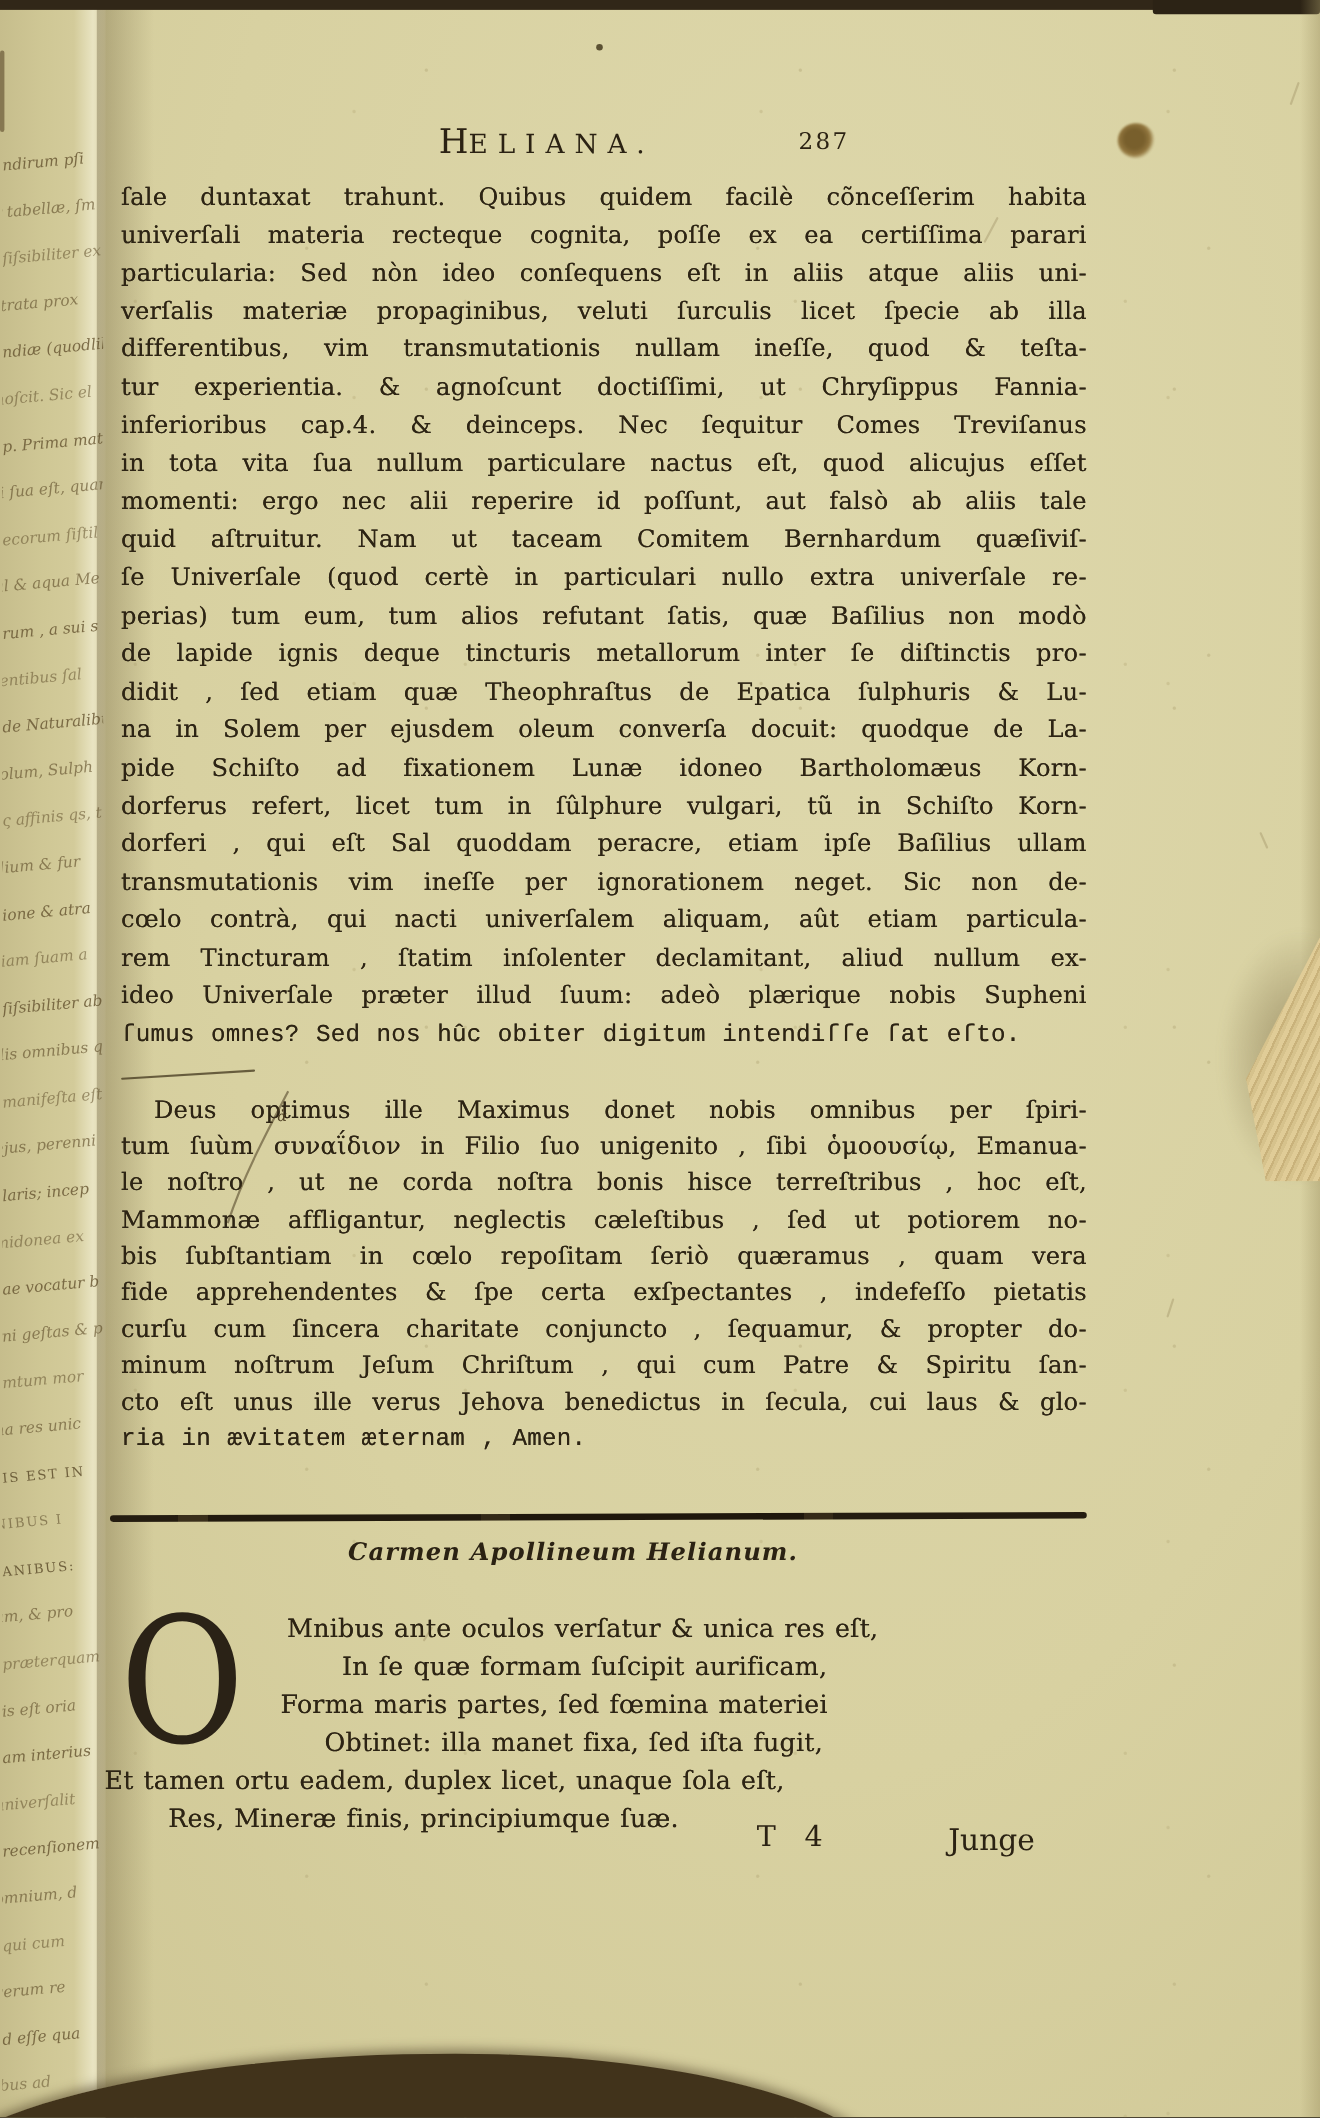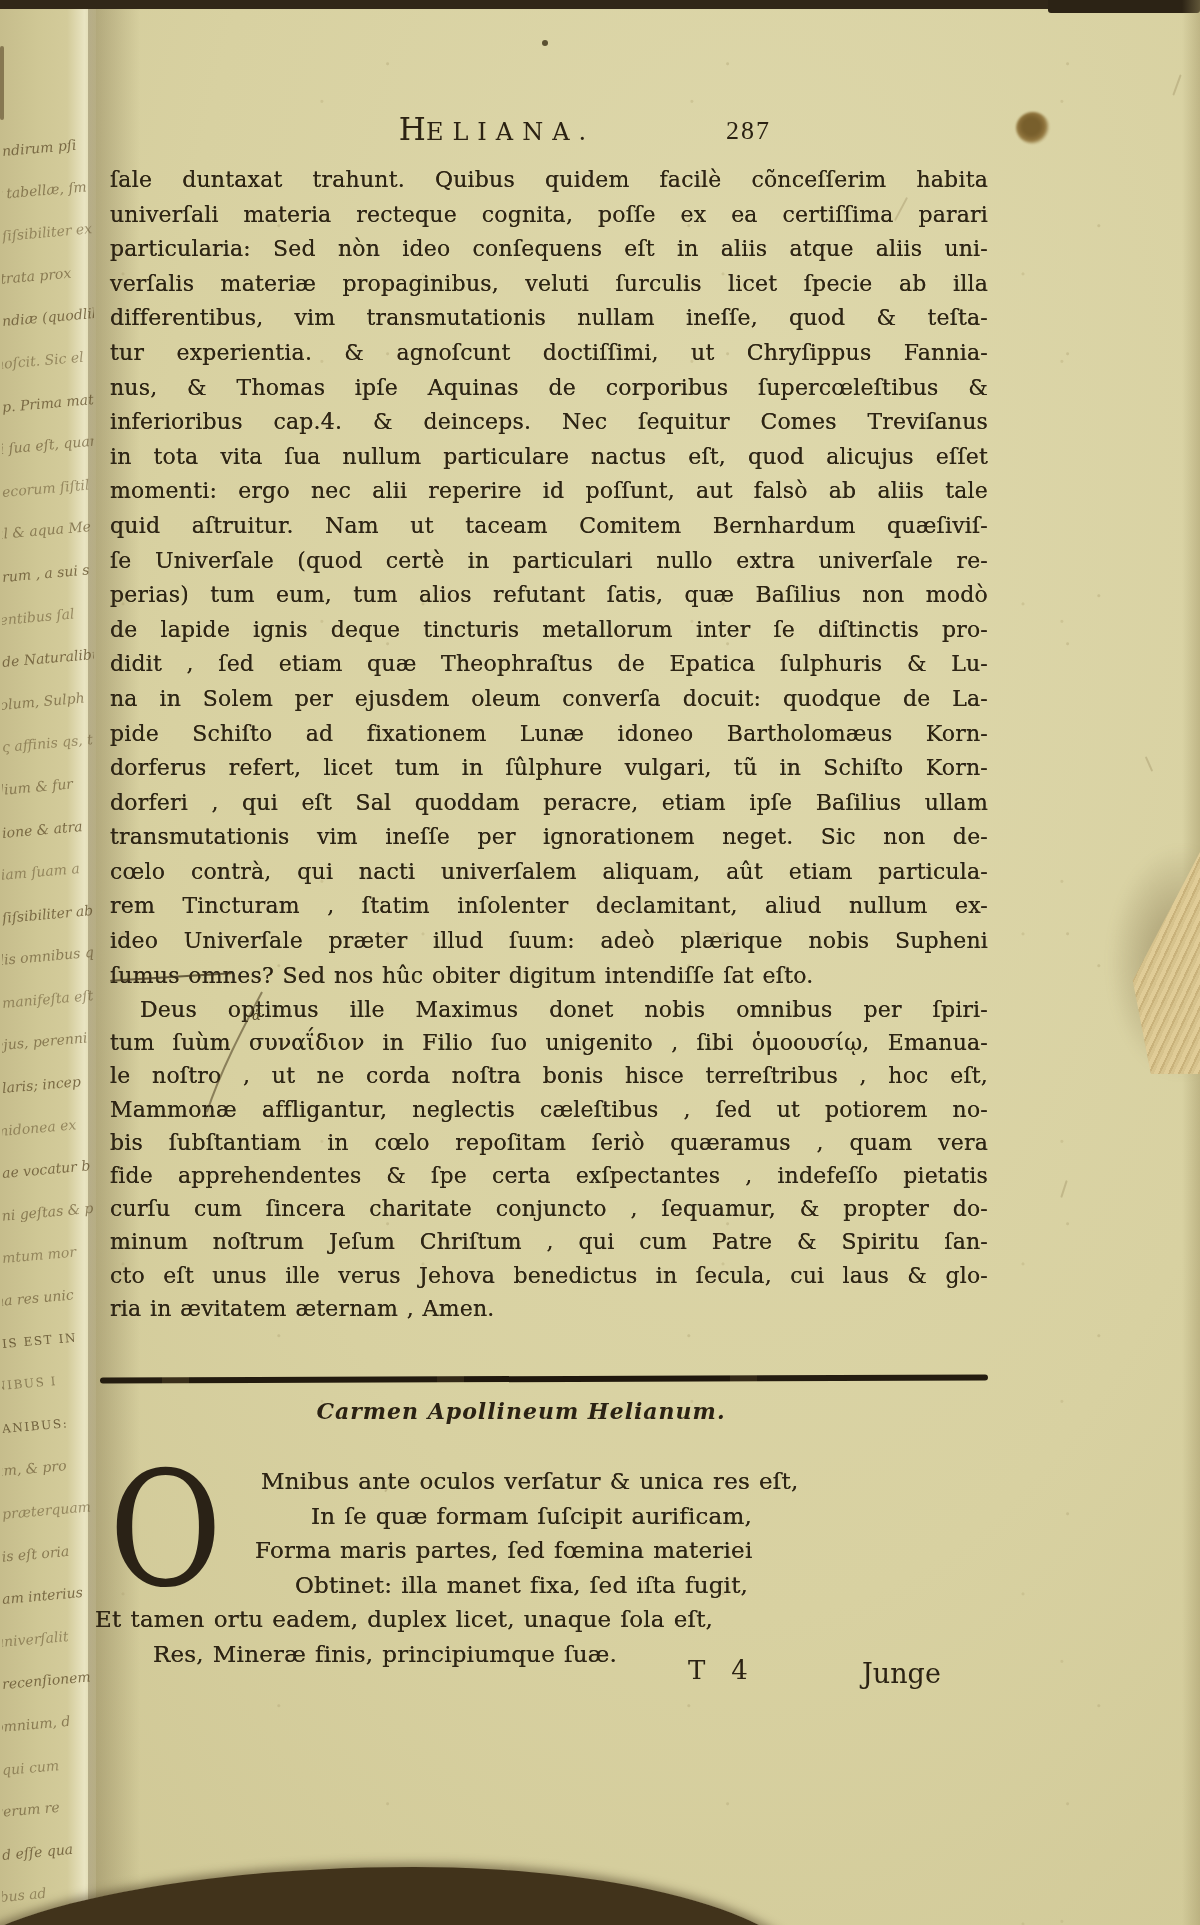--- a/index.html
+++ b/index.html
@@ -52,31 +52,31 @@
     background:radial-gradient(circle at 45% 45%, #6e5320 0 34%, #8a6c33 55%, rgba(138,108,51,0) 72%);
     filter:blur(1px);opacity:.9;}
   
   .fiber{position:absolute;background:#8a7a4e;opacity:.3;border-radius:1px;}
   
   .header{position:absolute;left:110px;top:112px;width:878px;height:42px;}
   .title{position:absolute;left:0;right:0;text-align:center;transform:translateX(-52px);
     color:#2b2213;white-space:nowrap;}
   .title .cap{font-size:31px;line-height:34px;}
   .title .rest{font-size:24px;letter-spacing:9px;}
-  .pagenum{position:absolute;left:616px;top:4px;font-size:26px;letter-spacing:2px;color:#2b2213;font-family:Liberation Serif, serif;}
+  .pagenum{position:absolute;left:616px;top:4px;font-size:21px;letter-spacing:2px;color:#2b2213;}
   
   .textblock{position:absolute;left:110px;width:878px;}
   .para1{top:163px;}
   .para2{top:993px;}
   .line{font-size:22px;letter-spacing:.2px;word-spacing:1.5px;white-space:normal;
     text-align:justify;text-align-last:justify;color:#2d2414;
     text-shadow:0 0 .5px rgba(45,36,20,.8);}
   .para1 .line{height:34.6px;line-height:34.6px;}
   .para2 .line{height:33.2px;line-height:33.2px;}
-  .para1 .line:last-child,.para2 .line:last-child{text-align-last:left;}
+  .para1 .line:last-child,.para2 .line:last-child{text-align-last:left;font-family:Liberation Mono, monospace;}
   .para2 .line:first-child{text-indent:30px;}
   
   .rule{position:absolute;left:100px;top:1376px;width:888px;height:6px;transform:rotate(-.2deg);
     border-radius:3px;
     background:linear-gradient(90deg,#241c10 0 7%,#3a2f1b 7% 10%,#221a0e 10% 38%,#332917 38% 41%,#1f170c 41% 71%,#352a18 71% 74%,#241c10 74% 100%);}
   
   .poem-heading{position:absolute;left:110px;top:1398px;width:878px;text-align:center;
     transform:translateX(-28px);font-style:italic;font-weight:600;font-size:22px;
     letter-spacing:1px;color:#2b2213;white-space:nowrap;}
   .poem{position:absolute;left:95px;top:1452px;width:900px;}
@@ -174,21 +174,20 @@
     <div class="pagenum">287</div>
   </div>
 
   <div class="textblock para1">
       <div class="line">ſale duntaxat trahunt.  Quibus quidem facilè cõnceſſerim habita</div>
       <div class="line">univerſali materia recteque cognita, poſſe ex ea certiſſima parari</div>
       <div class="line">particularia:  Sed nòn ideo conſequens eſt in aliis atque aliis uni-</div>
       <div class="line">verſalis materiæ propaginibus, veluti ſurculis licet ſpecie ab illa</div>
       <div class="line">differentibus, vim transmutationis nullam ineſſe, quod &amp; teſta-</div>
       <div class="line">tur experientia. &amp; agnoſcunt doctiſſimi, ut Chryſippus Fannia-</div>
-      <div class="line">nus, &amp; Thomas ipſe Aquinas de corporibus ſupercœleſtibus &amp;</div>
       <div class="line">inferioribus cap.4. &amp; deinceps.  Nec ſequitur Comes Treviſanus</div>
       <div class="line">in tota vita ſua nullum particulare nactus eſt, quod alicujus eſſet</div>
       <div class="line">momenti: ergo nec alii reperire id poſſunt, aut falsò ab aliis tale</div>
       <div class="line">quid aſtruitur.  Nam ut taceam Comitem Bernhardum quæſiviſ-</div>
       <div class="line">ſe Univerſale (quod certè in particulari nullo extra univerſale re-</div>
       <div class="line">perias) tum eum, tum alios refutant ſatis, quæ Baſilius non modò</div>
       <div class="line">de lapide ignis deque tincturis metallorum inter ſe diſtinctis pro-</div>
       <div class="line">didit , ſed etiam quæ Theophraſtus de Epatica ſulphuris &amp; Lu-</div>
       <div class="line">na in Solem per ejusdem oleum converſa docuit: quodque de La-</div>
       <div class="line">pide Schiſto ad fixationem Lunæ idoneo Bartholomæus Korn-</div>

